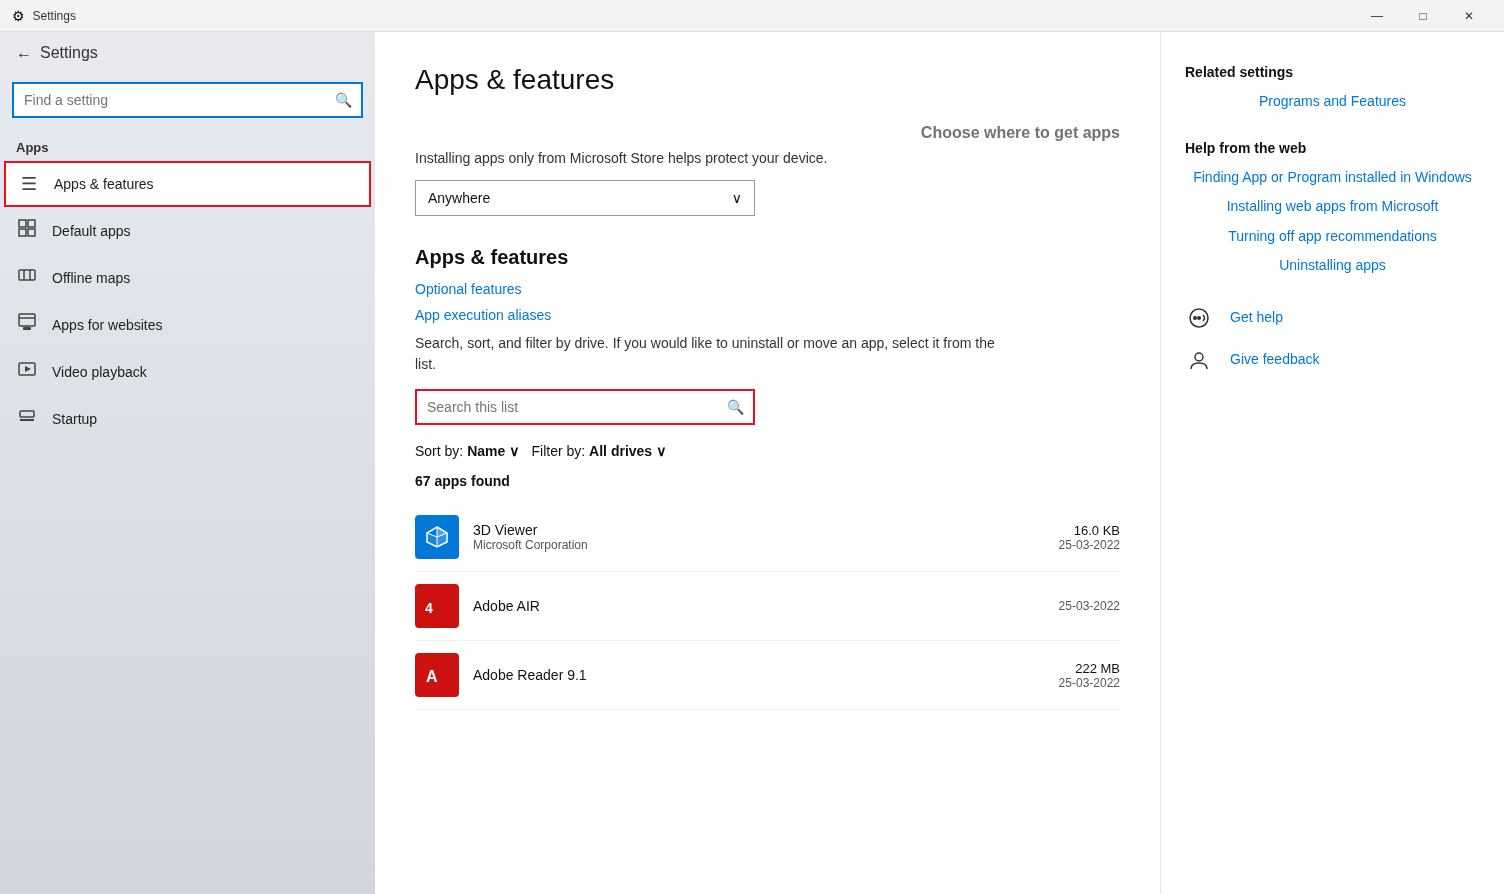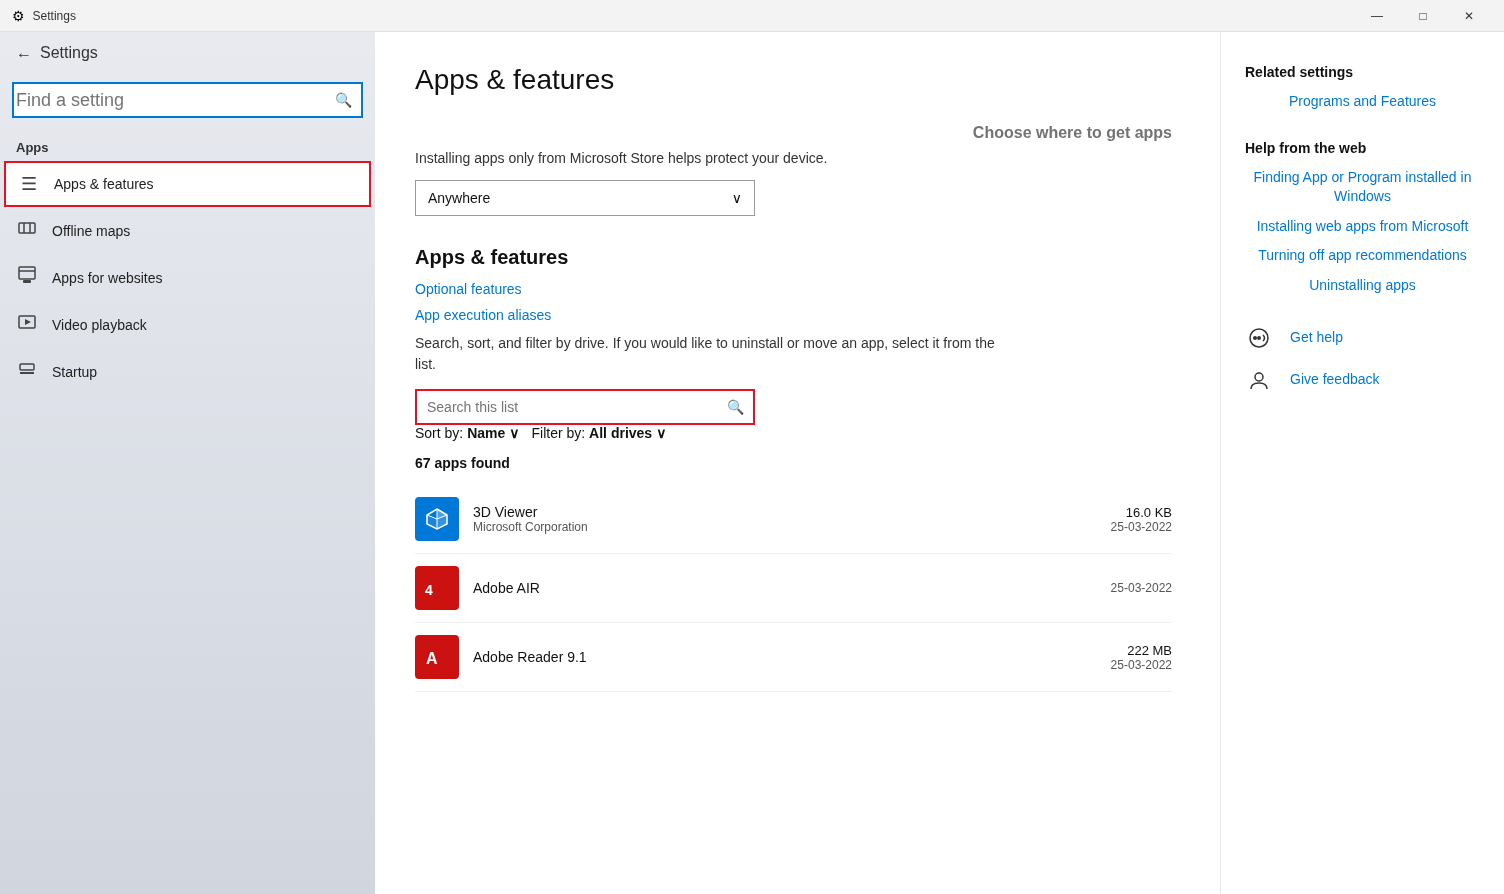--- a/index.html
+++ b/index.html
@@ -73,24 +73,24 @@
       color: #333;
     }
 
     .sidebar-search {
       margin: 8px 12px 16px 12px;
       position: relative;
     }
     .sidebar-search input {
       width: 100%;
       height: 36px;
-      padding: 0 36px 0 2px;
+      padding: 0 36px 0 10px;
       border: 2px solid #0078d7;
       background: #fff;
-      font-size: 18px;
+      font-size: 14px;
       outline: none;
     }
     .sidebar-search .search-icon {
       position: absolute;
       right: 10px;
       top: 50%;
       transform: translateY(-50%);
       color: #555;
       font-size: 14px;
     }
@@ -181,20 +181,21 @@
       cursor: pointer;
       text-decoration: none;
       display: block;
       margin-bottom: 10px;
     }
 
     .search-list-wrap {
       position: relative;
       width: 340px;
       margin-top: 14px;
+      margin-bottom: 18px;
     }
     .search-list-wrap input {
       width: 100%;
       height: 36px;
       padding: 0 36px 0 10px;
       border: 2px solid #e81123;
       background: #fff;
       font-size: 14px;
       outline: none;
       color: #888;
@@ -260,27 +261,26 @@
 
     .app-info { flex: 1; }
     .app-name { font-size: 14px; font-weight: 400; color: #111; }
     .app-publisher { font-size: 12px; color: #555; }
 
     .app-meta { text-align: right; font-size: 12px; color: #555; }
     .app-size { font-size: 13px; color: #111; }
 
     
     .right-panel {
-      width: 284px;
+      width: 344px;
       flex-shrink: 0;
       background: #fff;
       padding: 32px 24px;
       border-left: 1px solid #e8e8e8;
       overflow-y: auto;
-      margin-left: 8px;
     }
 
     .related-title {
       font-size: 14px;
       font-weight: 600;
       color: #111;
       margin-bottom: 12px;
     }
 
     .related-link {
@@ -348,20 +348,31 @@
       <span class="search-icon">🔍</span>
     </div>
 
     <div class="sidebar-section-label">Apps</div>
 
     <div class="sidebar-item active">
       <span class="item-icon">☰</span>
       <span>Apps &amp; features</span>
     </div>
 
+    <div class="sidebar-item">
+      <span class="item-icon">
+        <svg width="18" height="18" viewBox="0 0 18 18" fill="none">
+          <rect x="1" y="1" width="7" height="7" stroke="#444" stroke-width="1.5" fill="none"></rect>
+          <rect x="10" y="1" width="7" height="7" stroke="#444" stroke-width="1.5" fill="none"></rect>
+          <rect x="1" y="10" width="7" height="7" stroke="#444" stroke-width="1.5" fill="none"></rect>
+          <rect x="10" y="10" width="7" height="7" stroke="#444" stroke-width="1.5" fill="none"></rect>
+        </svg>
+      </span>
+      <span>Default apps</span>
+    </div>
 
     <div class="sidebar-item">
       <span class="item-icon">
         <svg width="18" height="18" viewBox="0 0 18 18" fill="none">
           <rect x="1" y="4" width="16" height="10" rx="1" stroke="#444" stroke-width="1.5" fill="none"></rect>
           <line x1="6" y1="4" x2="6" y2="14" stroke="#444" stroke-width="1.5"></line>
           <line x1="12" y1="4" x2="12" y2="14" stroke="#444" stroke-width="1.5"></line>
         </svg>
       </span>
       <span>Offline maps</span>

